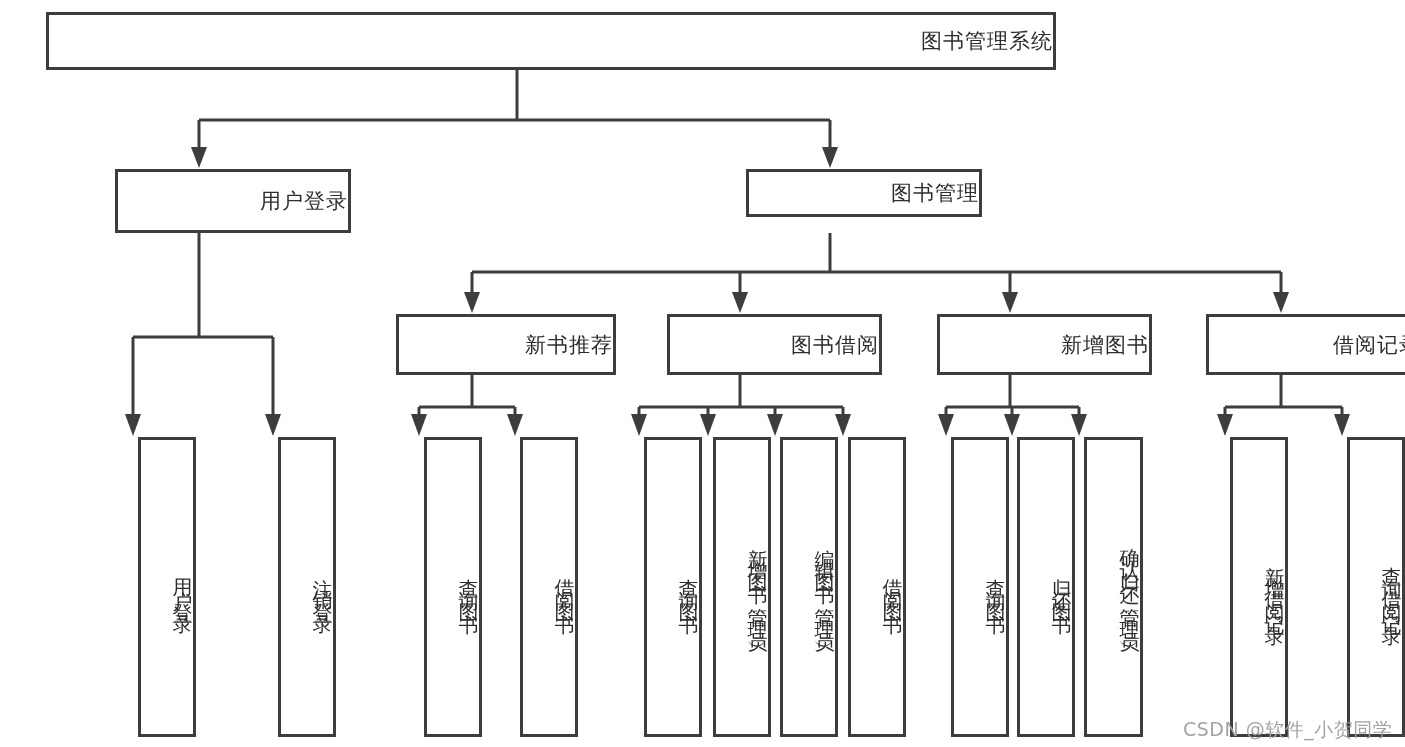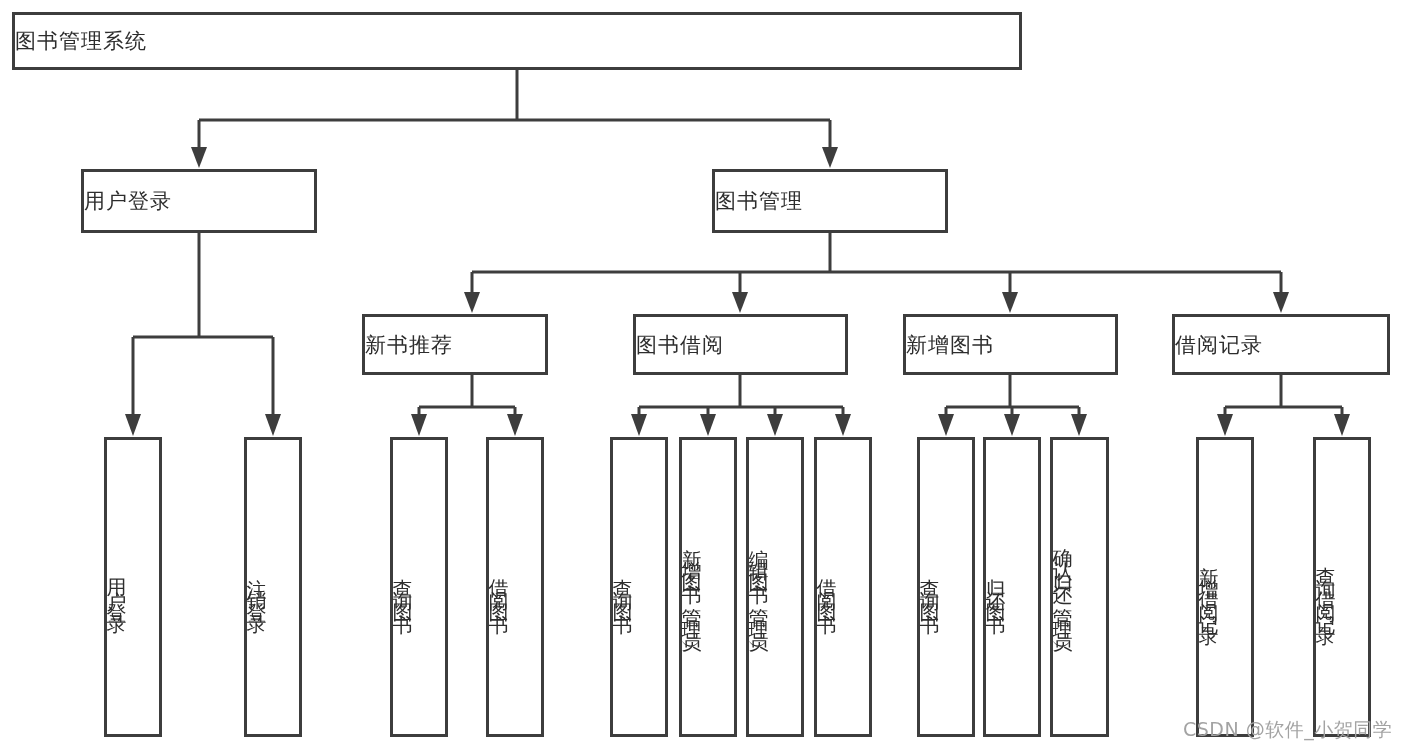--- a/index.html
+++ b/index.html
@@ -13,23 +13,24 @@
   .connectors {
     position:absolute; left:0; top:0; z-index:1;
   }
   .box {
     position:absolute;
     box-sizing:border-box;
     border:3px solid #3d3d3d;
     background:#ffffff;
     display:flex;
     align-items:center;
-    justify-content:flex-start;
+    justify-content:flex-end;
     color:#2d2d2d;
     z-index:2;
+    margin-left:34px;
   }
   .h-box { font-size:21px; letter-spacing:1px; }
   .v-box span.vlabel {
     writing-mode:vertical-rl;
     text-orientation:mixed;
     font-size:20px;
     letter-spacing:12px;
     line-height:1;
     white-space:nowrap;
     color:#2d2d2d;
@@ -123,25 +124,25 @@
     </g>
   </svg>
 
   <div class="box h-box" style="left:12px; top:12px; width:1010px; height:58px;">
     <span>图书管理系统</span>
   </div>
 
   <div class="box h-box" style="left:81px; top:169px; width:236px; height:64px;">
     <span>用户登录</span>
   </div>
-  <div class="box h-box" style="left:712px; top:169px; width:236px; height:64px;">
+  <div class="box h-box" style="left:712px; top:169px; width:236px; height:48px;">
     <span>图书管理</span>
   </div>
 
-  <div class="box h-box" style="left:362px; top:314px; width:186px; height:61px;">
+  <div class="box h-box" style="left:362px; top:314px; width:220px; height:61px;">
     <span>新书推荐</span>
   </div>
   <div class="box h-box" style="left:633px; top:314px; width:215px; height:61px;">
     <span>图书借阅</span>
   </div>
   <div class="box h-box" style="left:903px; top:314px; width:215px; height:61px;">
     <span>新增图书</span>
   </div>
   <div class="box h-box" style="left:1172px; top:314px; width:218px; height:61px;">
     <span>借阅记录</span>

